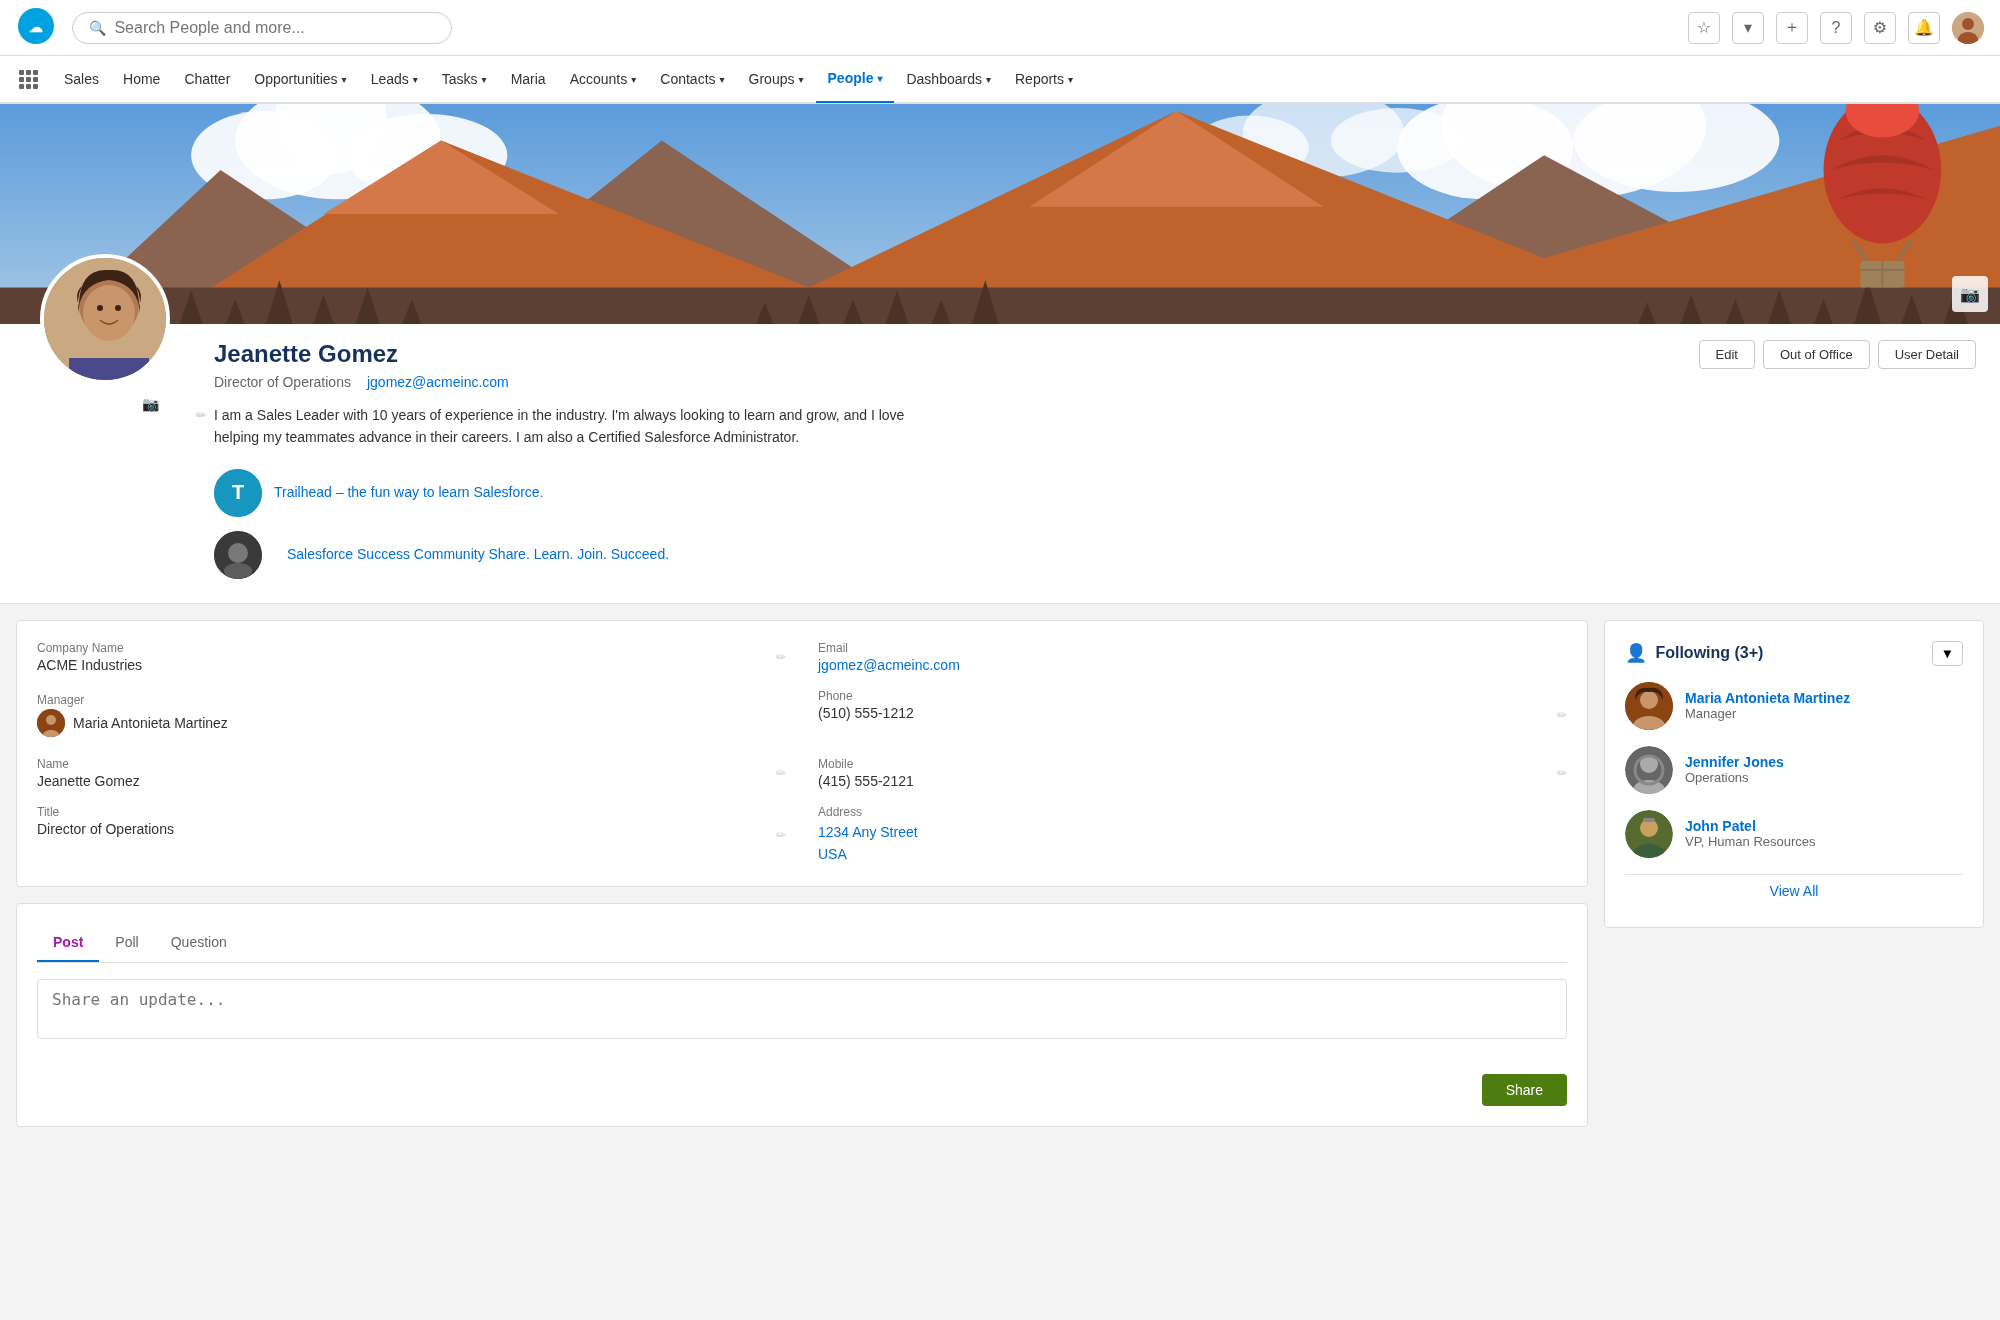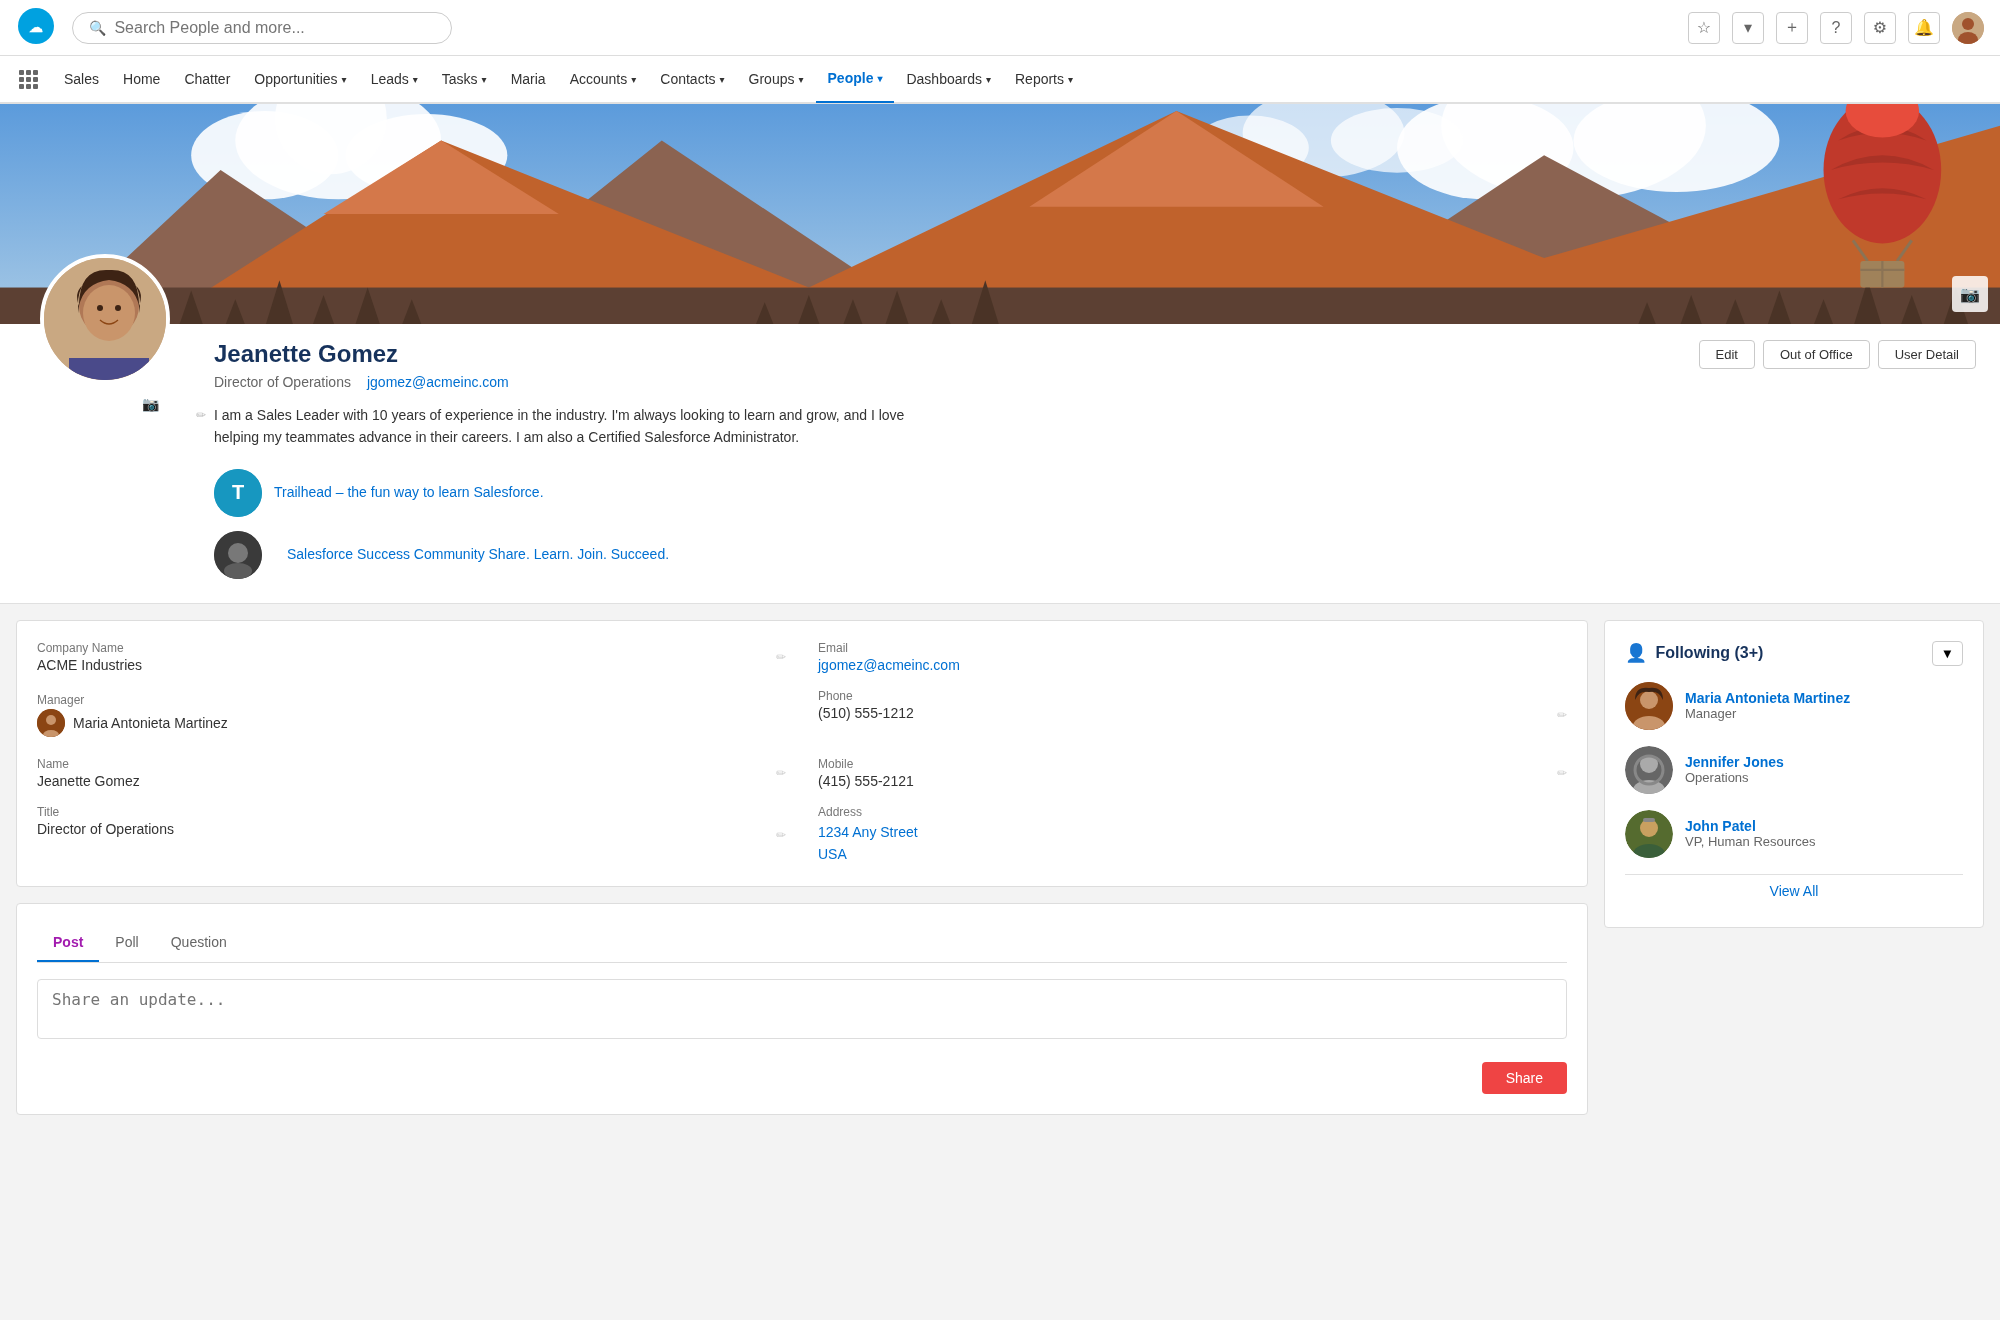--- a/index.html
+++ b/index.html
@@ -88,22 +88,22 @@
     .tab-item {
       padding: 10px 16px; cursor: pointer; font-size: 14px; color: #666; border-bottom: 2px solid transparent;
     }
     .tab-item.active { color: #a21caf; border-bottom: 2px solid #0070d2; font-weight: 700; }
 
     .post-input-area {
       width: 100%; padding: 10px 14px; border: 1px solid #ddd; border-radius: 4px;
       font-size: 16px; color: #888; resize: none; outline: none; min-height: 40px;
     }
     .share-btn {
-      background: #ef4444; color: #fff; border: none; border-radius: 4px;
-      padding: 8px 24px; font-size: 14px; cursor: pointer; margin-top: 12px; float: right;
+      background: #4d7c0f; color: #fff; border: none; border-radius: 4px;
+      padding: 8px 24px; font-size: 14px; cursor: pointer; margin-top: 24px; float: right;
     }
 
     
     .following-header {
       display: flex; align-items: center; justify-content: space-between; margin-bottom: 16px;
     }
     .following-title { font-size: 16px; font-weight: 600; color: #16325c; display: flex; align-items: center; gap: 8px; }
     .dropdown-btn { border: 1px solid #ccc; border-radius: 4px; padding: 4px 8px; cursor: pointer; background: #fff; }
     .following-item { display: flex; align-items: center; gap: 12px; margin-bottom: 16px; }
     .following-avatar { width: 48px; height: 48px; border-radius: 50%; overflow: hidden; flex-shrink: 0; }

